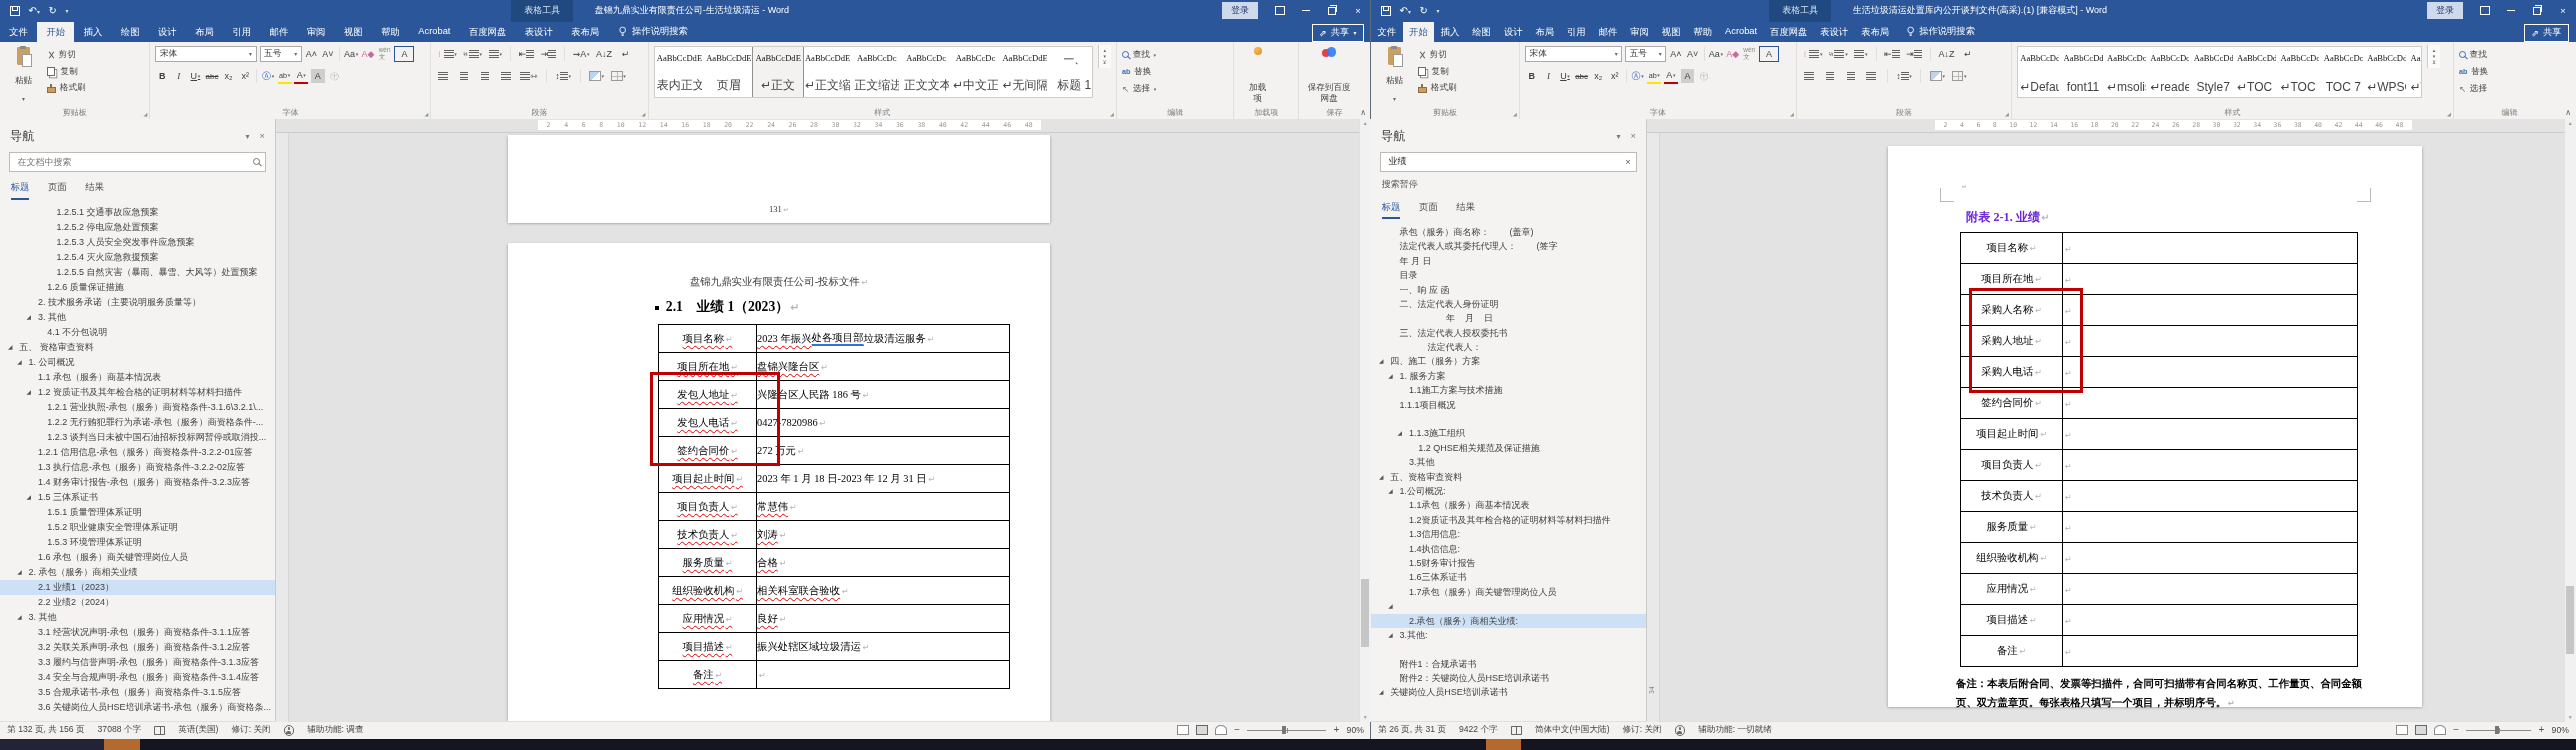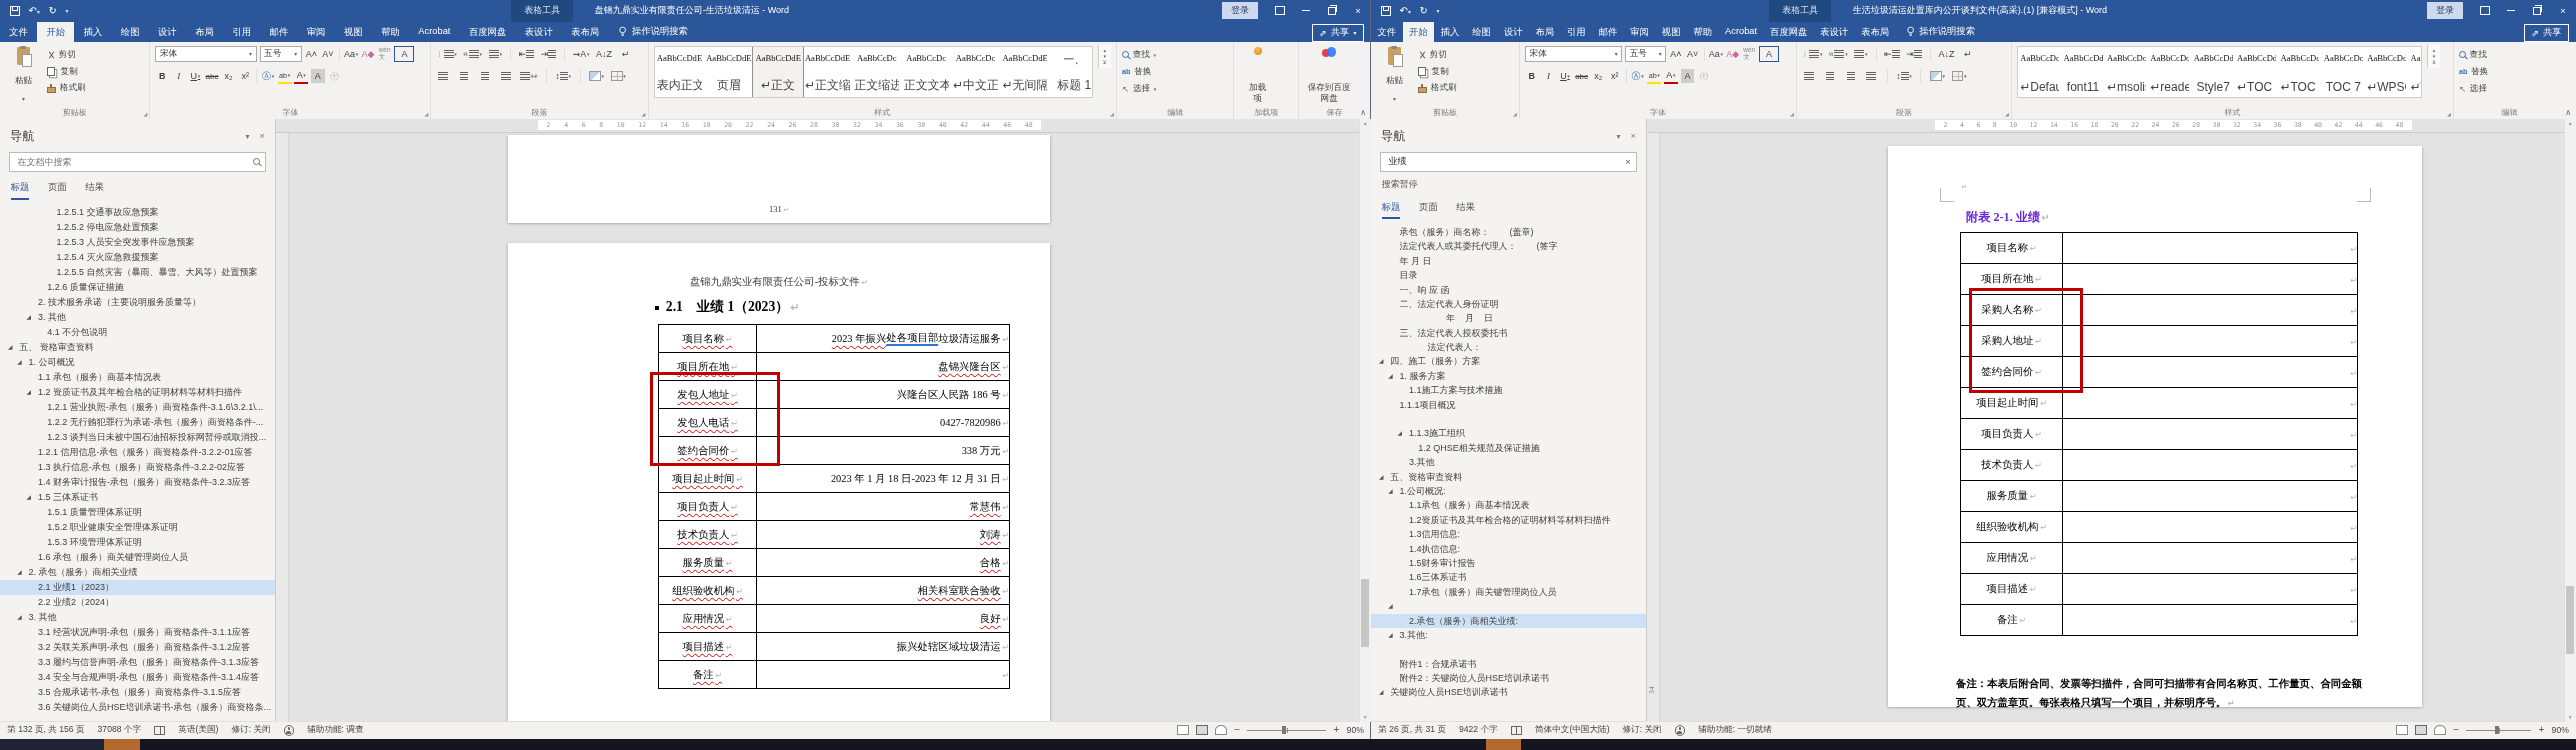--- a/index.html
+++ b/index.html
@@ -114,21 +114,21 @@
   .serif{font-family:"Liberation Serif","DejaVu Serif",serif}
   .pil:after{content:"↵";color:#b5b5b5;font-size:.8em;margin-left:1.4px;font-family:"DejaVu Sans",sans-serif}
   .pfoot{position:absolute;bottom:8.6px;left:0;right:0;text-align:center;font-size:8.6px;color:#333}
   .dheader{position:absolute;top:32px;left:0;right:0;text-align:center;font-size:10.4px;color:#3c3c3c}
   .dheading{position:absolute;top:55px;left:147px;font-size:13.7px;font-weight:bold;color:#000}
   .dheading:before{content:"";display:inline-block;width:3.6px;height:3.6px;background:#000;margin-right:7.2px;vertical-align:middle}
   .dtable{position:absolute;border:1.4px solid #000;background:#fff}
   .trow{display:flex;border-bottom:0.7px solid #000}
   .trow:last-child{border-bottom:0}
   .tl{border-right:0.7px solid #000;display:flex;align-items:center;justify-content:center;font-size:10.4px;color:#000;flex:none}
-  .tv{flex:1;display:flex;align-items:center;justify-content:flex-end;font-size:10.4px;color:#000}
+  .tv{flex:1;display:flex;align-items:center;justify-content:flex-start;font-size:10.4px;color:#000}
   .w1t .tl .lt,.vsp .tv .t1{text-decoration:underline wavy #e00000 0.7px;text-underline-offset:2.9px}
   .ins{border-bottom:1.4px solid #2e75d4;text-decoration:underline #2e75d4;text-underline-offset:2.9px}
   .redbox{position:absolute;border:3.6px solid #c00000;z-index:6}
   .cropmark{position:absolute;width:13px;height:13px;border-left:0.7px solid #b9b9b9;border-bottom:0.7px solid #b9b9b9}
   .cropmark.r{border-left:0;border-right:0.7px solid #b9b9b9}
   .dtitle{position:absolute;font-size:12.2px;font-weight:bold;color:#6d28d9}
   .dnote{position:absolute;font-weight:bold;font-size:10.4px;line-height:1.78;color:#000;text-align:justify}
   .lonepil{position:absolute;font-size:8.6px}
 
   
@@ -563,21 +563,21 @@
                   <span class="ins"></span>
                   <span class="pil"></span>
                 </div>
               </div>
 
               <div class="trow" style="height:27px">
                 <div class="tl" style="width:97px">
                   <span class="lt pil">签约合同价</span>
                 </div>
                 <div class="tv">
-                  <span class="t1">338 万元</span>
+                  <span class="t1">272 万元</span>
                   <span class="ins"></span>
                   <span class="pil"></span>
                 </div>
               </div>
 
               <div class="trow" style="height:27px">
                 <div class="tl" style="width:97px">
                   <span class="lt pil">项目起止时间</span>
                 </div>
                 <div class="tv">
@@ -1075,20 +1075,28 @@
 
               <div class="trow" style="height:30px">
                 <div class="tl" style="width:101px">
                   <span class="pil">采购人地址</span>
                 </div>
                 <div class="tv">
                   <span class="pil"></span>
                 </div>
               </div>
 
+              <div class="trow" style="height:30px">
+                <div class="tl" style="width:101px">
+                  <span class="pil">采购人电话</span>
+                </div>
+                <div class="tv">
+                  <span class="pil"></span>
+                </div>
+              </div>
 
               <div class="trow" style="height:30px">
                 <div class="tl" style="width:101px">
                   <span class="pil">签约合同价</span>
                 </div>
                 <div class="tv">
                   <span class="pil"></span>
                 </div>
               </div>
 

